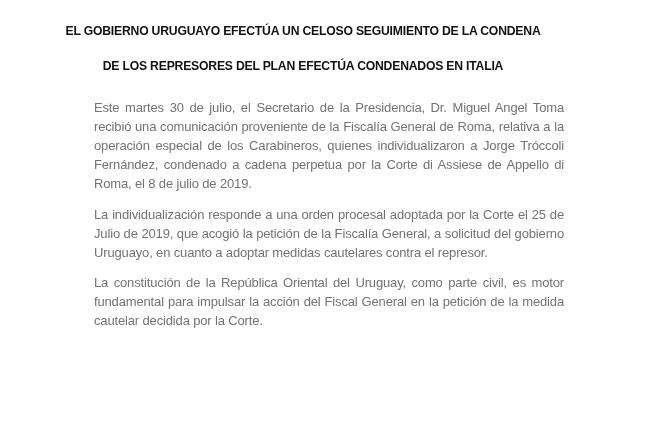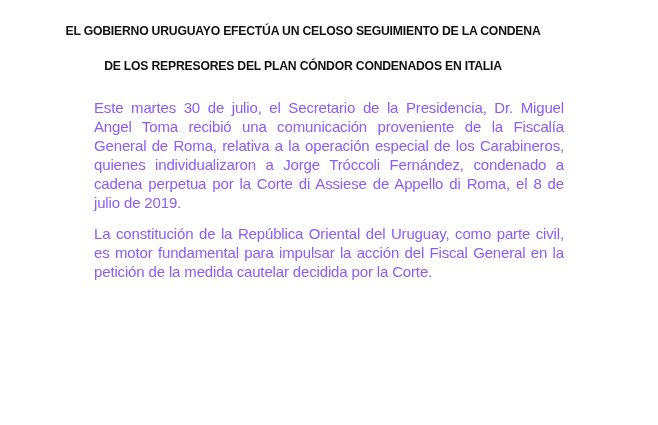--- a/index.html
+++ b/index.html
@@ -20,29 +20,30 @@
     margin: 0;
     white-space: nowrap;
   }
   #title1 { top: 24px; }
   #title2 { top: 59px; }
   .body {
     position: absolute; left: 94px; top: 98px; width: 470px;
   }
   .para {
     margin: 0 0 11.5px 0;
-    font-size: 15px;
+    font-size: 13px;
     line-height: 19px;
     text-align: justify;
     letter-spacing: -0.15px;
-    color: #8b5cf6;
+    color: #737373;
   }
 </style>
 </head>
 <body>
 
 <h1 id="title1" class="title">EL GOBIERNO URUGUAYO EFECTÚA UN CELOSO SEGUIMIENTO DE LA CONDENA</h1>
-<h1 id="title2" class="title">DE LOS REPRESORES DEL PLAN CÓNDOR CONDENADOS EN ITALIA</h1>
+<h1 id="title2" class="title">DE LOS REPRESORES DEL PLAN EFECTÚA CONDENADOS EN ITALIA</h1>
 
 <div class="body">
   <p class="para">Este martes 30 de julio, el Secretario de la Presidencia, Dr. Miguel Angel Toma recibió una comunicación proveniente de la Fiscalía General de Roma, relativa a la operación especial de los Carabineros, quienes individualizaron a Jorge Tróccoli Fernández, condenado a cadena perpetua por la Corte di Assiese de Appello di Roma, el 8 de julio de 2019.</p>
+  <p class="para">La individualización responde a una orden procesal adoptada por la Corte el 25 de Julio de 2019, que acogió la petición de la Fiscalía General, a solicitud del gobierno Uruguayo, en cuanto a adoptar medidas cautelares contra el represor.</p>
   <p class="para">La constitución de la República Oriental del Uruguay, como parte civil, es motor fundamental para impulsar la acción del Fiscal General en la petición de la medida cautelar decidida por la Corte.</p>
 </div>
 
 </body></html>

